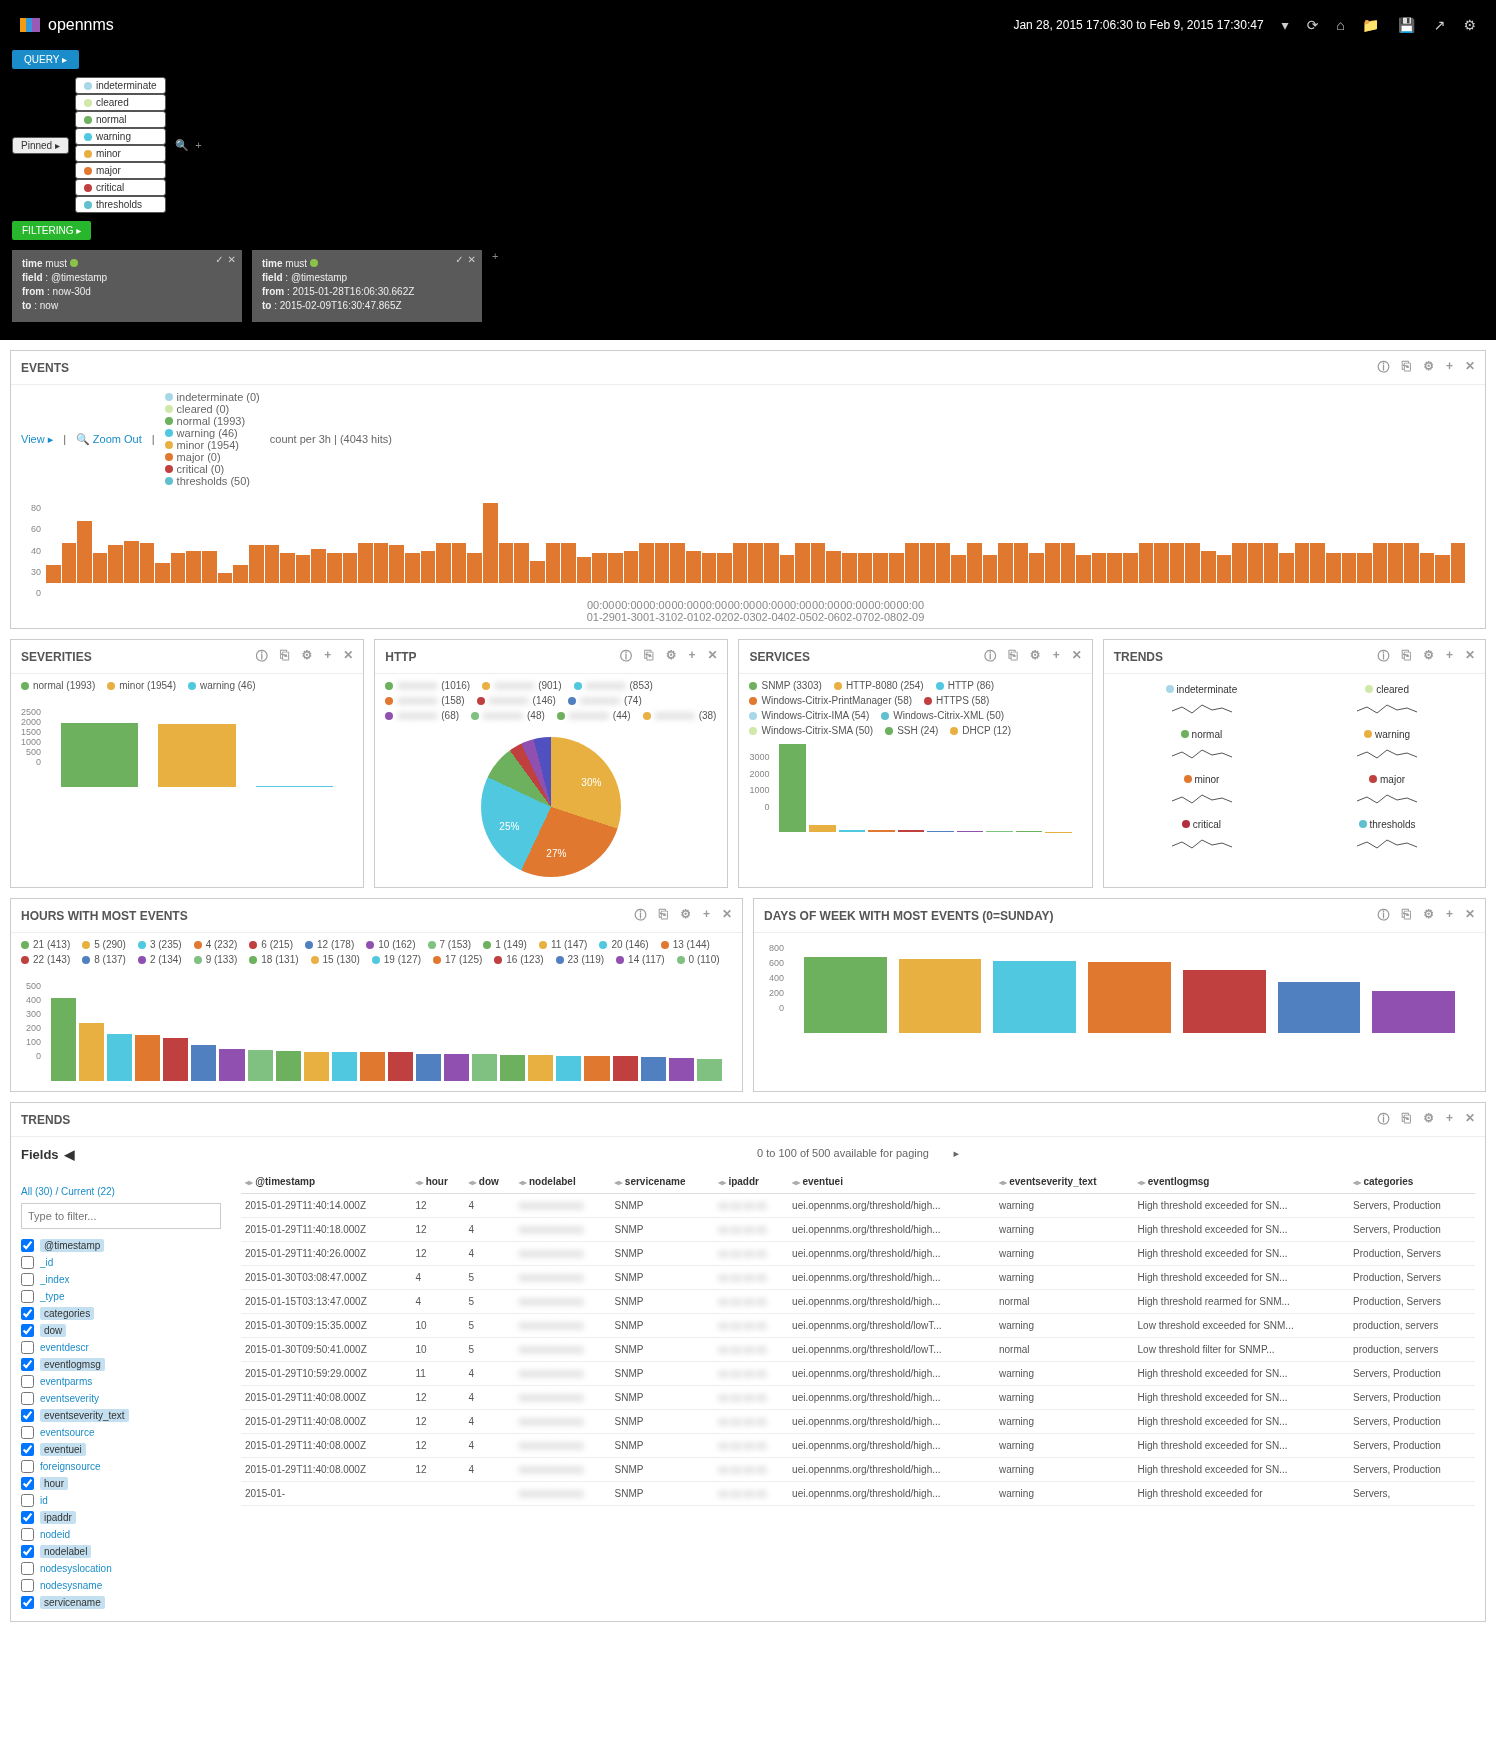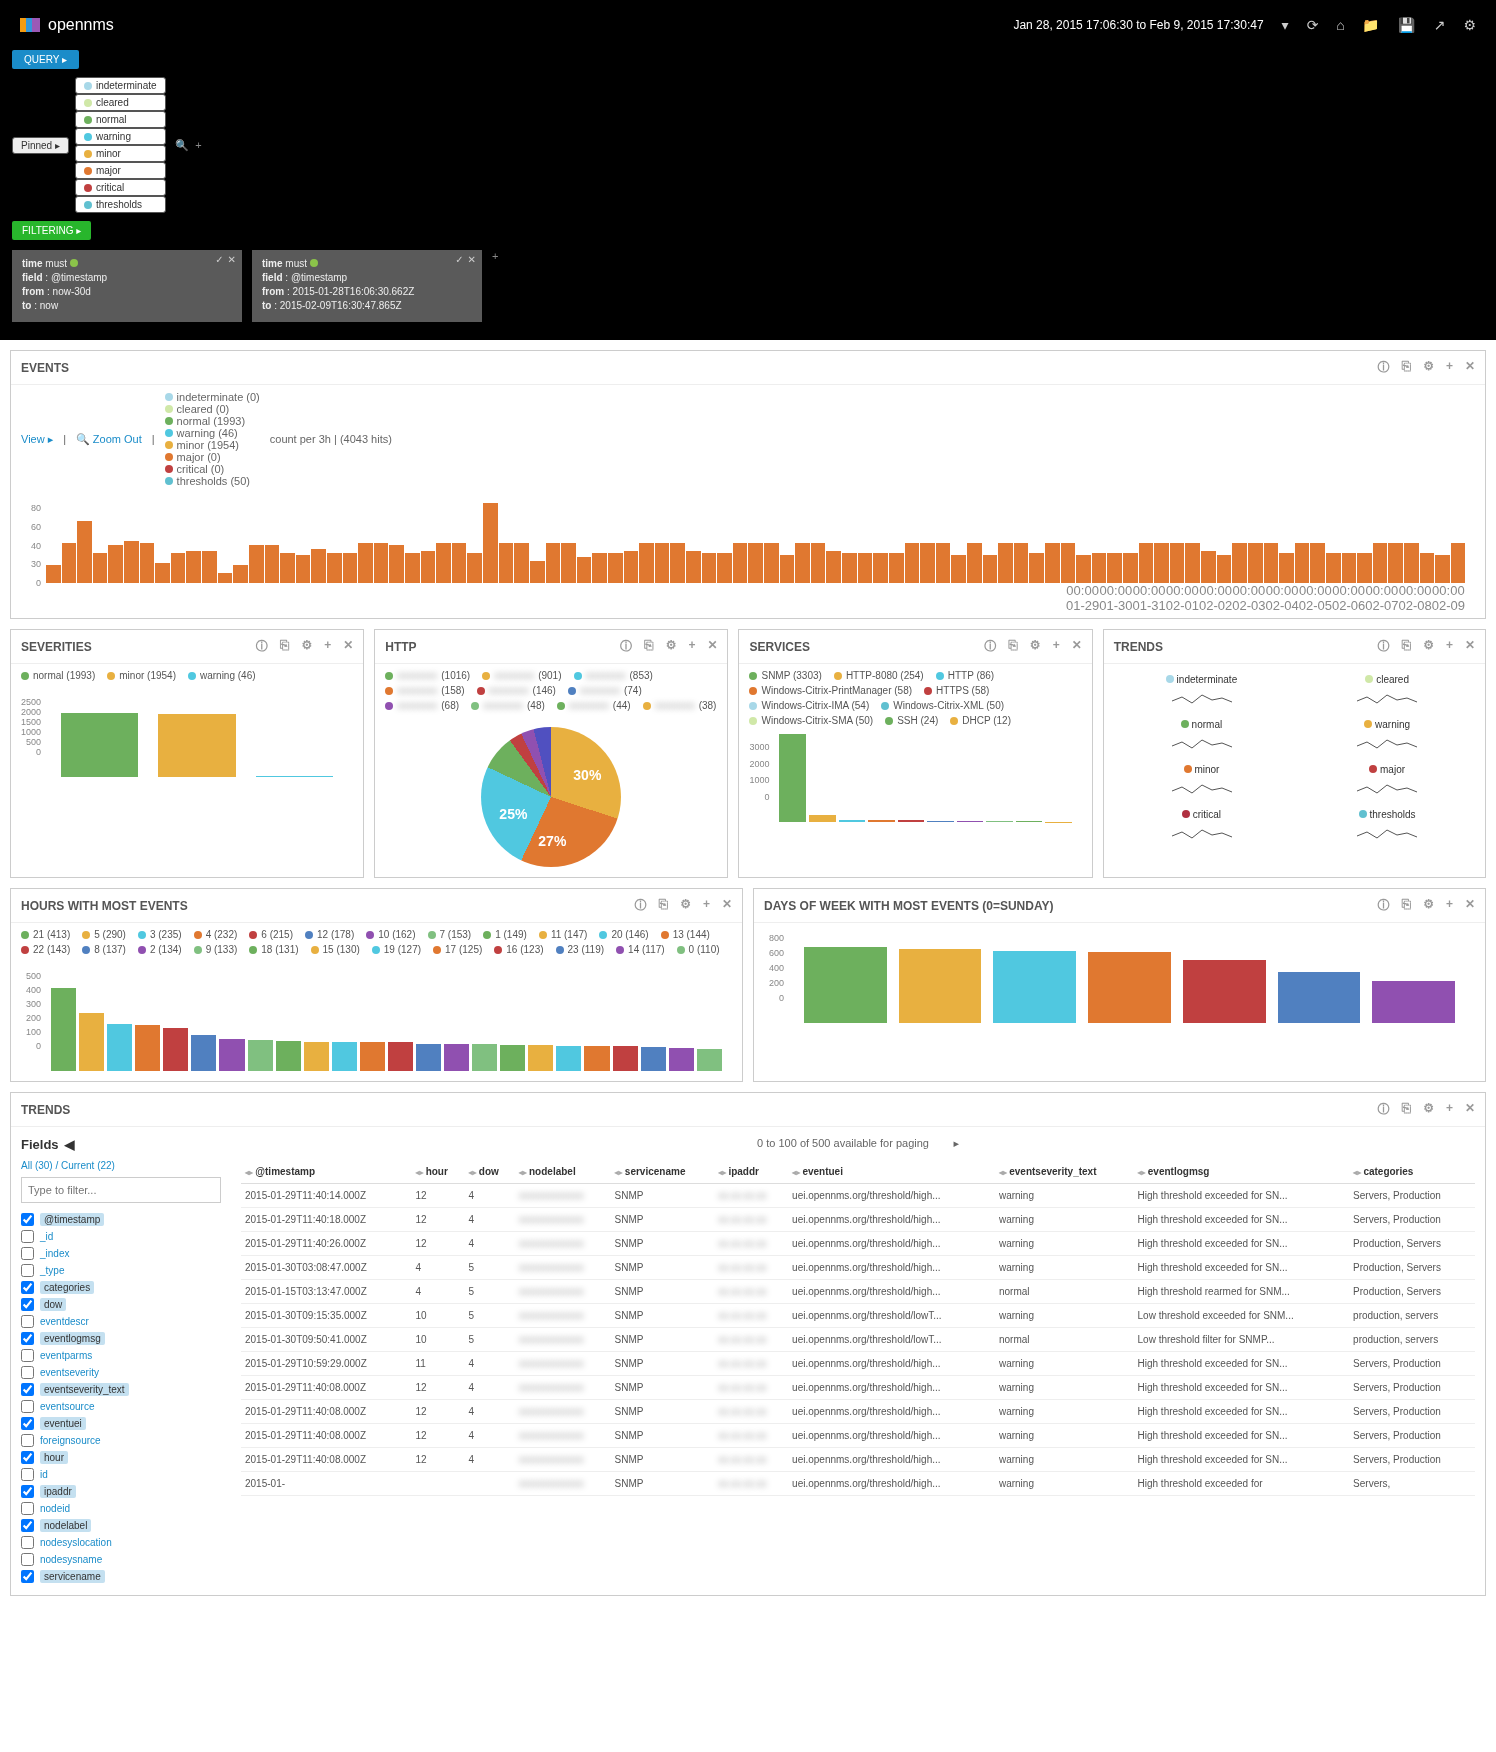--- a/index.html
+++ b/index.html
@@ -27,47 +27,47 @@
 .panel-hdr{padding:8px 10px;font-size:12px;font-weight:bold;color:#555;display:flex;justify-content:space-between;align-items:center;border-bottom:1px solid #eee}
 .panel-ctrls{display:flex;gap:12px;color:#999;font-size:12px}
 .panel-ctrls span{cursor:pointer}
 .events-sub{padding:6px 10px;display:flex;align-items:center;gap:10px;font-size:11px;color:#666;flex-wrap:wrap}
 .events-sub a{color:#1a8cc9;cursor:pointer}
 .leg-item{display:flex;align-items:center;gap:4px}
 .chart-area{position:relative;padding:10px 20px 5px 35px}
 .y-axis{position:absolute;left:5px;top:10px;bottom:30px;width:25px;display:flex;flex-direction:column;justify-content:space-between;font-size:9px;color:#888;text-align:right}
 .bars{display:flex;align-items:flex-end;height:80px;gap:1px}
 .bar{flex:1;background:#e07830}
-.x-axis{display:flex;justify-content:flex-end;font-size:13px;color:#888;margin-top:0}
+.x-axis{display:flex;justify-content:center;font-size:11px;color:#888;margin-top:16px}
 .x-tick{text-align:center}
 .row2{display:flex;gap:10px}
 .row2 .panel{flex:1}
 .sev-chart{padding:10px 20px 10px 40px;position:relative}
 .sev-bars{display:flex;align-items:flex-end;height:80px;gap:20px;padding:0 10px}
 .sev-bar{flex:1}
 .pie{width:140px;height:140px;border-radius:50%;margin:10px auto;background:conic-gradient(#e8b040 0 30%,#e07830 30% 57%,#50c8e0 57% 82%,#6db05d 82% 90%,#c04040 90% 93%,#9050b0 93% 96%,#5050c0 96% 100%);position:relative}
-.pie-lbl{position:absolute;color:#fff;font-size:14px;font-weight:bold}
+.pie-lbl{position:absolute;color:#fff;font-size:10px;font-weight:normal}
 .legend-wrap{padding:6px 10px;display:flex;flex-wrap:wrap;gap:4px 12px;font-size:10px;color:#555}
 .svc-chart{padding:10px 20px 10px 40px;position:relative}
 .svc-bars{display:flex;align-items:flex-end;height:80px;gap:3px}
 .svc-bar{flex:1}
 .trends-grid{display:grid;grid-template-columns:1fr 1fr;gap:10px;padding:10px;font-size:10px}
 .spark-cell{display:flex;flex-direction:column;align-items:center;gap:4px}
 .spark{width:60px;height:20px;position:relative}
 .spark svg{width:100%;height:100%}
 .hours-legend{padding:6px 10px;display:flex;flex-wrap:wrap;gap:4px 12px;font-size:10px;color:#555}
 .hours-chart{padding:10px 20px 10px 40px;position:relative}
 .hours-bars{display:flex;align-items:flex-end;height:100px;gap:3px}
 .hours-bar{flex:1}
 .dow-chart{padding:10px 20px 10px 40px;position:relative}
 .dow-bars{display:flex;align-items:flex-end;height:90px;gap:12px;padding:0 10px}
 .dow-bar{flex:1}
 .details-body{display:flex;padding:10px;gap:20px}
 .fields-col{width:200px}
-.fields-hdr{font-weight:bold;font-size:13px;margin-bottom:8px;display:flex;align-items:center;gap:6px}
+.fields-hdr{font-weight:bold;font-size:13px;margin-bottom:24px;display:flex;align-items:center;gap:6px}
 .fields-links{font-size:10px;margin-bottom:6px}
 .fields-links a{color:#1a8cc9}
 .fields-input{width:100%;padding:6px;border:1px solid #ccc;font-size:11px;margin-bottom:8px}
 .field-item{display:flex;align-items:center;gap:6px;padding:2px 0;font-size:10px}
 .field-item input{margin:0}
 .field-item.sel span{background:#c4e0f0;padding:1px 4px;border-radius:2px}
 .field-item a{color:#1a8cc9}
 .table-col{flex:1}
 .pager{text-align:center;font-size:11px;color:#666;margin-bottom:10px}
 .dtable{width:100%;border-collapse:collapse;font-size:10px}

